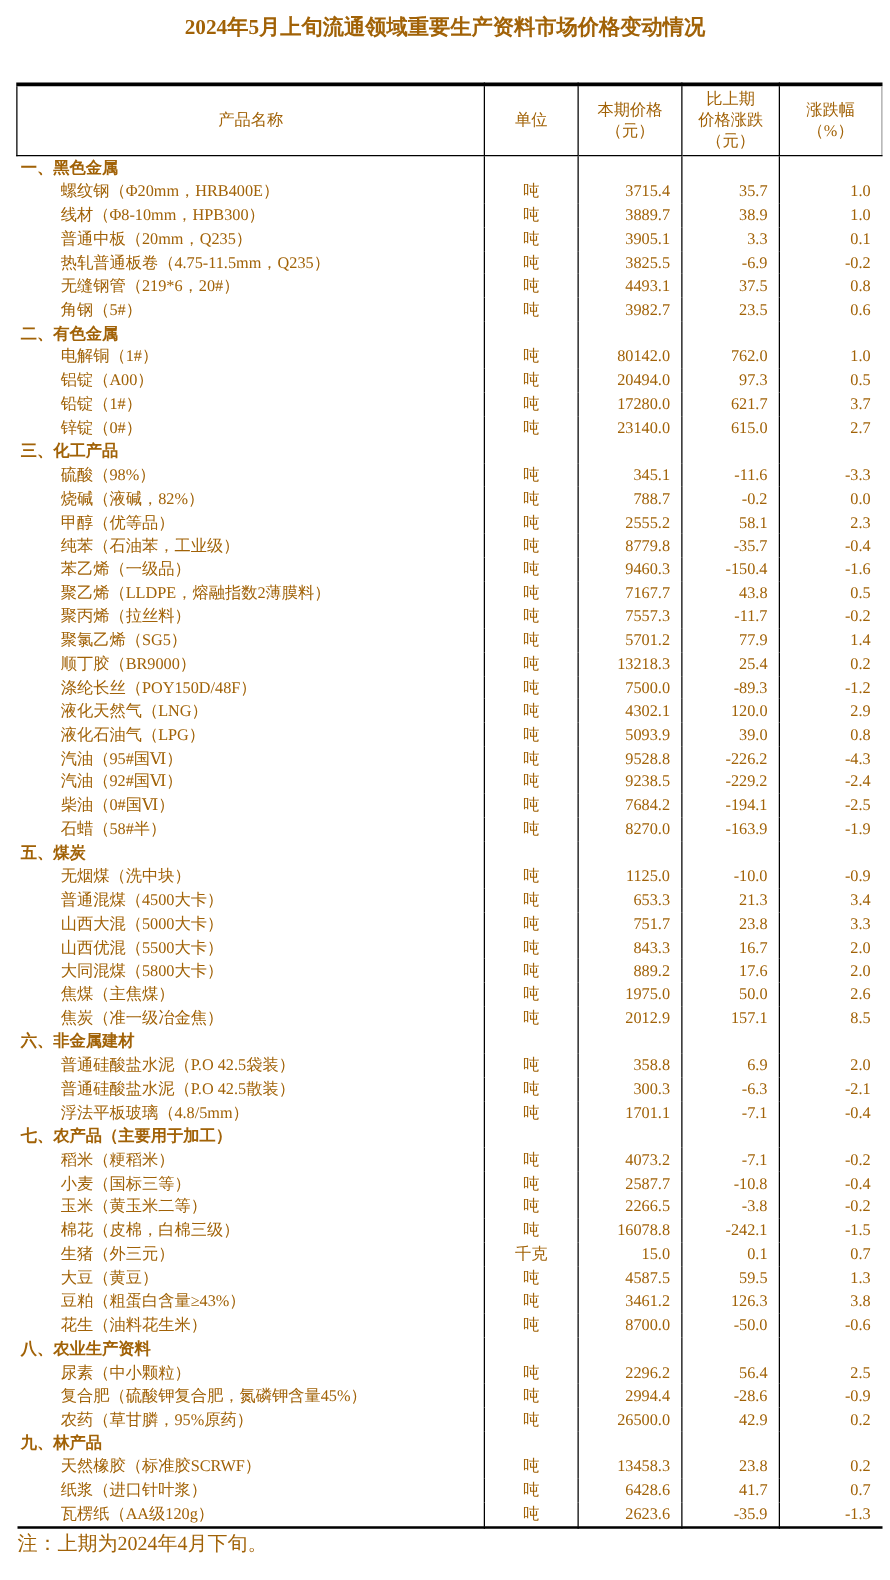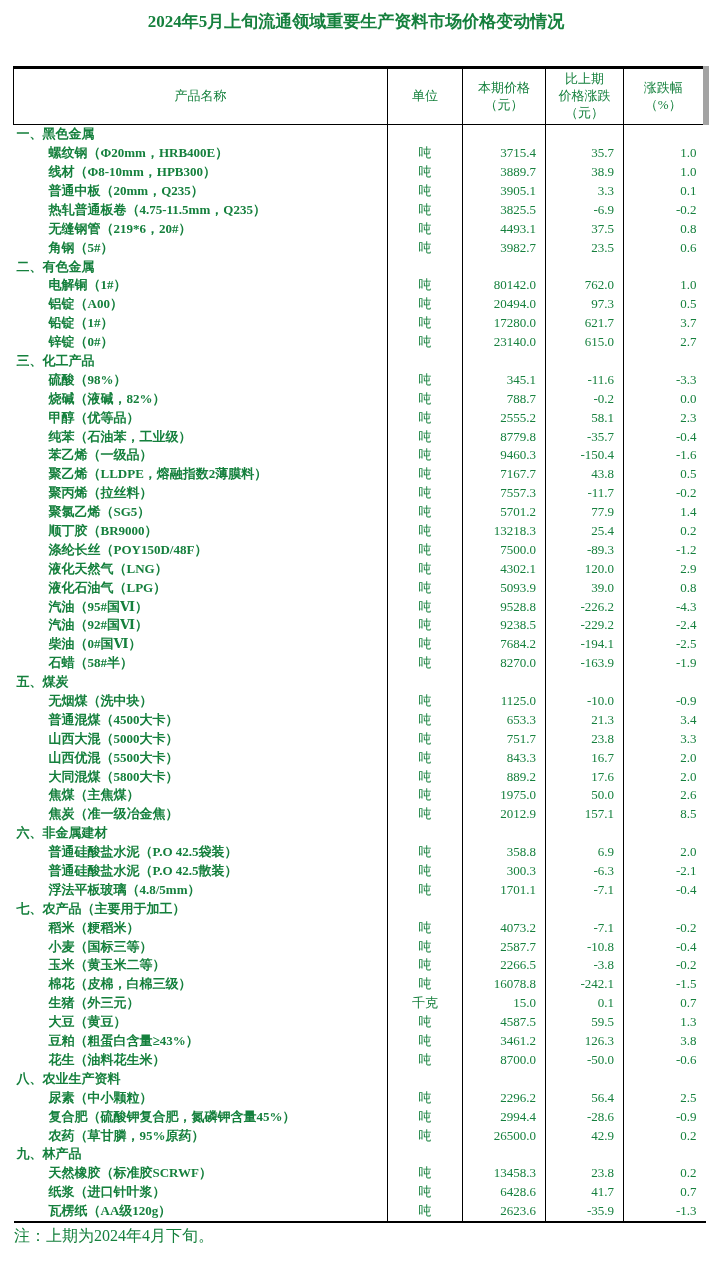--- a/index.html
+++ b/index.html
@@ -1,20 +1,20 @@
 <!DOCTYPE html>
 <html><head>
 <meta charset="utf-8">
 <style>
   html, body { margin: 0; padding: 0; background: #ffffff; }
   .page {
     width: 712px;
     height: 1264px;
     background: #ffffff;
-    color: #15803d;
+    color: #a16207;
     font-family: "Liberation Serif", "DejaVu Serif", serif;
     position: relative;
     overflow: hidden;
     box-sizing: border-box;
   }
   .title {
     margin: 0;
     padding-top: 11px;
     text-align: center;
     font-size: 17px;
@@ -34,33 +34,33 @@
     font-size: 13px;
     text-align: center;
     vertical-align: middle;
     height: 55px;
     padding: 0 2px;
     border-bottom: 1.5px solid #000;
     white-space: pre-line;
     line-height: 1.3;
   }
   thead th { border-left: 1px solid #000; }
-  thead th:last-child { border-right: 6px solid #a3a3a3; }
+  thead th:last-child { border-right: 1px solid #a3a3a3; }
   tbody td {
     font-size: 13px;
     height: 18.9px;
     padding: 0;
     vertical-align: middle;
     line-height: 1.1;
     overflow: hidden;
     white-space: nowrap;
   }
   tbody td + td { border-left: 1px solid #000; }
   td.section-label { font-weight: bold; padding-left: 3px; font-size: 13px; }
-  td.product-name { padding-left: 35px; font-weight: bold; }
+  td.product-name { padding-left: 35px; }
   td.unit-cell { text-align: center; }
   td.num-cell { text-align: right; padding-right: 9px; }
   .note {
     font-size: 16px;
     margin: 5px 0 0 14px;
     line-height: 16px;
   }
 </style>
 </head>
 <body>

